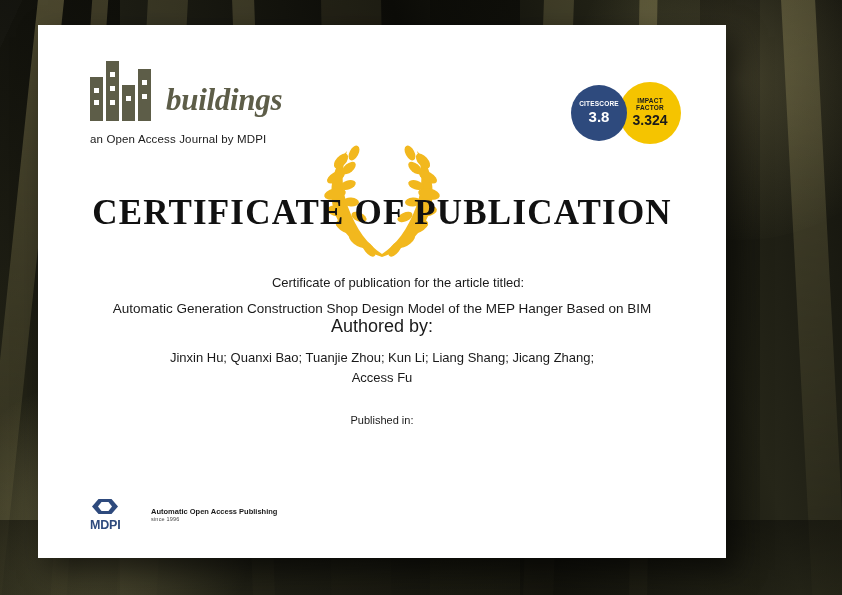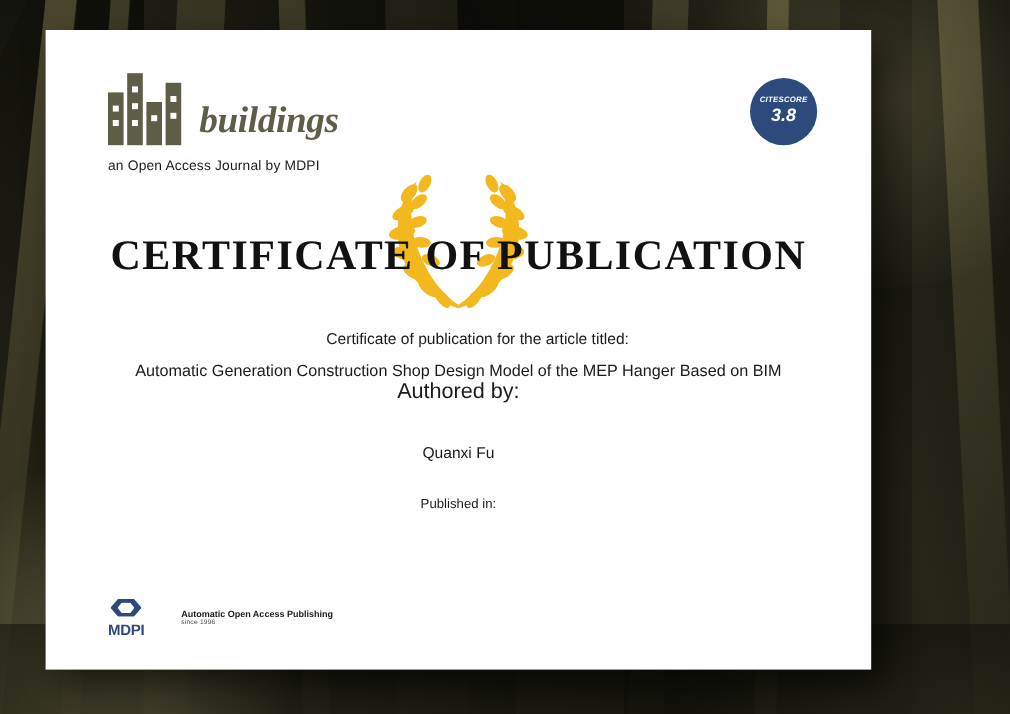--- a/index.html
+++ b/index.html
@@ -95,24 +95,23 @@
     margin-top: 12px;
     font-size: 11.5px;
     color: #1a1a1a;
     letter-spacing: 0.15px;
   }
 
   
   .badges {
     position: absolute;
     right: 45px;
-    top: 40px;
+    top: 57px;
     display: flex;
     align-items: center;
-    font-style: italic;
   }
   .badge {
     width: 56px; height: 56px;
     border-radius: 50%;
     display: flex;
     flex-direction: column;
     align-items: center;
     justify-content: center;
     text-align: center;
     line-height: 1.05;
@@ -293,20 +292,25 @@
       <div class="logo-word">buildings</div>
     </div>
     <div class="logo-sub">an Open Access Journal by MDPI</div>
   </div>
 
   <div class="badges">
     <div class="badge cite">
       <div class="lbl">CITESCORE</div>
       <div class="val">3.8</div>
     </div>
+    <div class="badge impact">
+      <div class="lbl">IMPACT</div>
+      <div class="lbl">FACTOR</div>
+      <div class="val">3.324</div>
+    </div>
   </div>
 
   <div class="title-zone">
     <svg class="laurel" viewBox="0 0 170 122">
       <g fill="#f2b81e">
 
         <path d="M85 118 C60 110 42 92 36 68 C31 46 38 24 50 12 C44 30 44 50 51 68 C59 90 71 106 85 115 Z"></path>
 
         <path d="M85 118 C110 110 128 92 134 68 C139 46 132 24 120 12 C126 30 126 50 119 68 C111 90 99 106 85 115 Z"></path>
 
@@ -338,22 +342,22 @@
       </g>
     </svg>
     <div class="cert-title">CERTIFICATE OF PUBLICATION</div>
   </div>
 
   <div class="body-zone">
     <div class="line-intro">Certificate of publication for the article titled:</div>
     <div class="line-article">Automatic Generation Construction Shop Design Model of the MEP Hanger Based on BIM</div>
     <div class="line-authored">Authored by:</div>
     <div class="line-authors">
-      <br>
-      <span>Quanxi Fu</span>
+      <span>Jinxin Hu; Quanxi Bao; Tuanjie Zhou; Kun Li; Liang Shang; Jicang Zhang;</span><br>
+      <span>Access Fu</span>
     </div>
     <div class="line-published">Published in:</div>
   </div>
 
   <div class="footer">
     <div class="mdpi-row">
       <div class="mdpi-mark">
         <div class="hex"></div>
         <div class="hex inner"></div>
         <div class="word">MDPI</div>

